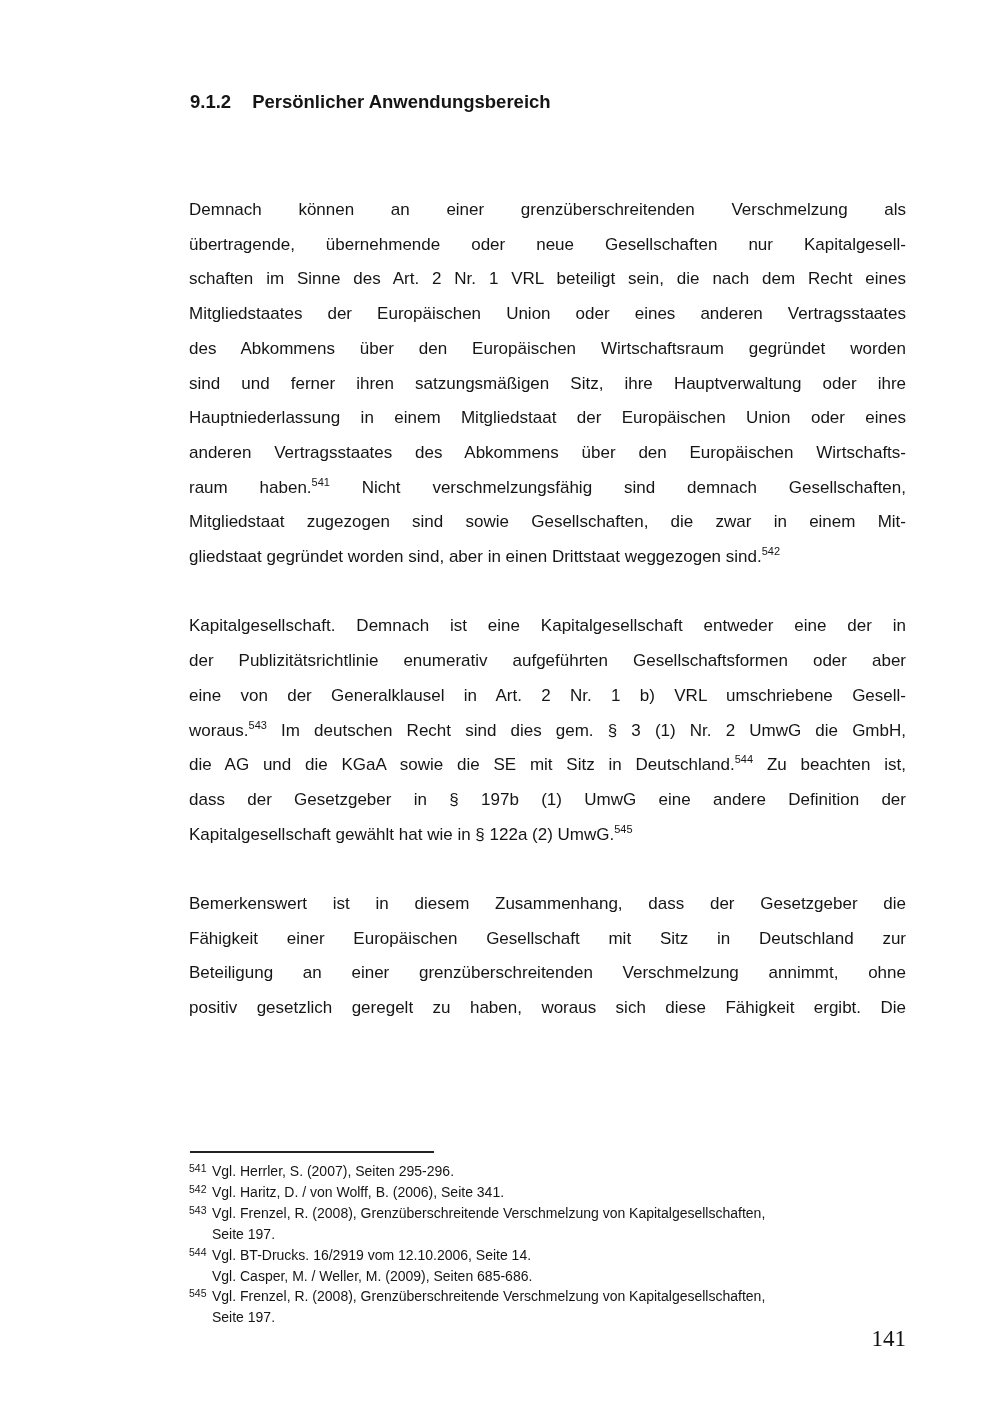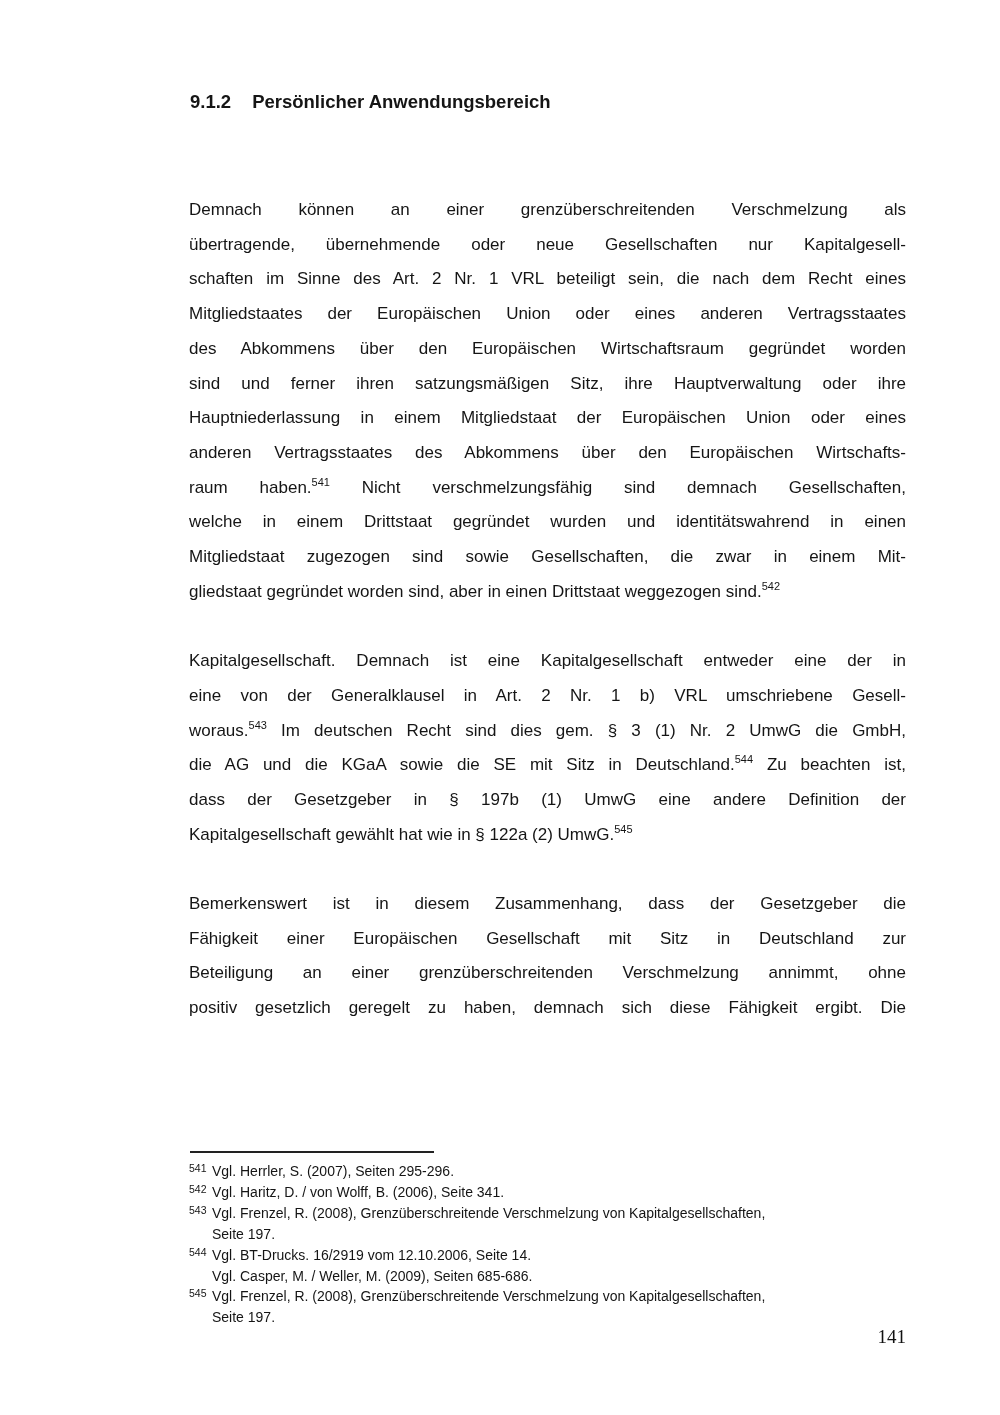--- a/index.html
+++ b/index.html
@@ -84,21 +84,21 @@
     line-height: 1;
     font-weight: normal;
   }
   .page-num {
     position: absolute;
     left: 190px;
     top: 1326px;
     width: 716px;
     text-align: right;
     font-family: "Liberation Serif", serif;
-    font-size: 19px;
+    font-size: 23px;
     color: #111111;
   }
 </style>
 </head>
 <body>
 
 <div class="page">
 
   <div class="heading">
     <span class="h-num">9.1.2</span><span class="h-title">Persönlicher Anwendungsbereich</span>
@@ -108,37 +108,37 @@
       <div class="para">
         <div class="line"><span>Demnach können an einer grenzüberschreitenden Verschmelzung als</span></div>
         <div class="line"><span>übertragende, übernehmende oder neue Gesellschaften nur Kapitalgesell-</span></div>
         <div class="line"><span>schaften im Sinne des Art. 2 Nr. 1 VRL beteiligt sein, die nach dem Recht eines</span></div>
         <div class="line"><span>Mitgliedstaates der Europäischen Union oder eines anderen Vertragsstaates</span></div>
         <div class="line"><span>des Abkommens über den Europäischen Wirtschaftsraum gegründet worden</span></div>
         <div class="line"><span>sind und ferner ihren satzungsmäßigen Sitz, ihre Hauptverwaltung oder ihre</span></div>
         <div class="line"><span>Hauptniederlassung in einem Mitgliedstaat der Europäischen Union oder eines</span></div>
         <div class="line"><span>anderen Vertragsstaates des Abkommens über den Europäischen Wirtschafts-</span></div>
         <div class="line"><span>raum haben.</span><sup class="fnref">541</sup><span> Nicht verschmelzungsfähig sind demnach Gesellschaften,</span></div>
-        <div class="line"><span>welche in einem Drittstaat gegründet wurden und identitätswahrend in einen</span></div>
         <div class="line"><span>Mitgliedstaat zugezogen sind sowie Gesellschaften, die zwar in einem Mit-</span></div>
         <div class="line last"><span>gliedstaat gegründet worden sind, aber in einen Drittstaat weggezogen sind.</span><sup class="fnref">542</sup></div>
       </div>
       <div class="para">
         <div class="line"><span>Kapitalgesellschaft. Demnach ist eine Kapitalgesellschaft entweder eine der in</span></div>
+        <div class="line"><span>der Publizitätsrichtlinie enumerativ aufgeführten Gesellschaftsformen oder aber</span></div>
         <div class="line"><span>eine von der Generalklausel in Art. 2 Nr. 1 b) VRL umschriebene Gesell-</span></div>
         <div class="line"><span>woraus.</span><sup class="fnref">543</sup><span> Im deutschen Recht sind dies gem. § 3 (1) Nr. 2 UmwG die GmbH,</span></div>
         <div class="line"><span>die AG und die KGaA sowie die SE mit Sitz in Deutschland.</span><sup class="fnref">544</sup><span> Zu beachten ist,</span></div>
         <div class="line"><span>dass der Gesetzgeber in § 197b (1) UmwG eine andere Definition der</span></div>
         <div class="line last"><span>Kapitalgesellschaft gewählt hat wie in § 122a (2) UmwG.</span><sup class="fnref">545</sup></div>
       </div>
       <div class="para">
         <div class="line"><span>Bemerkenswert ist in diesem Zusammenhang, dass der Gesetzgeber die</span></div>
         <div class="line"><span>Fähigkeit einer Europäischen Gesellschaft mit Sitz in Deutschland zur</span></div>
         <div class="line"><span>Beteiligung an einer grenzüberschreitenden Verschmelzung annimmt, ohne</span></div>
-        <div class="line"><span>positiv gesetzlich geregelt zu haben, demnach sich diese Fähigkeit ergibt. Die</span></div>
+        <div class="line"><span>positiv gesetzlich geregelt zu haben, woraus sich diese Fähigkeit ergibt. Die</span></div>
       </div>
     </div>
 
   <div class="fn-sep"></div>
 
   <div class="footnotes" id="footnotes">
       <div class="footnote">
         <div class="fn-line"><span class="fn-num">541</span><span>Vgl. Herrler, S. (2007), Seiten 295-296.</span></div>
       </div>
       <div class="footnote">

